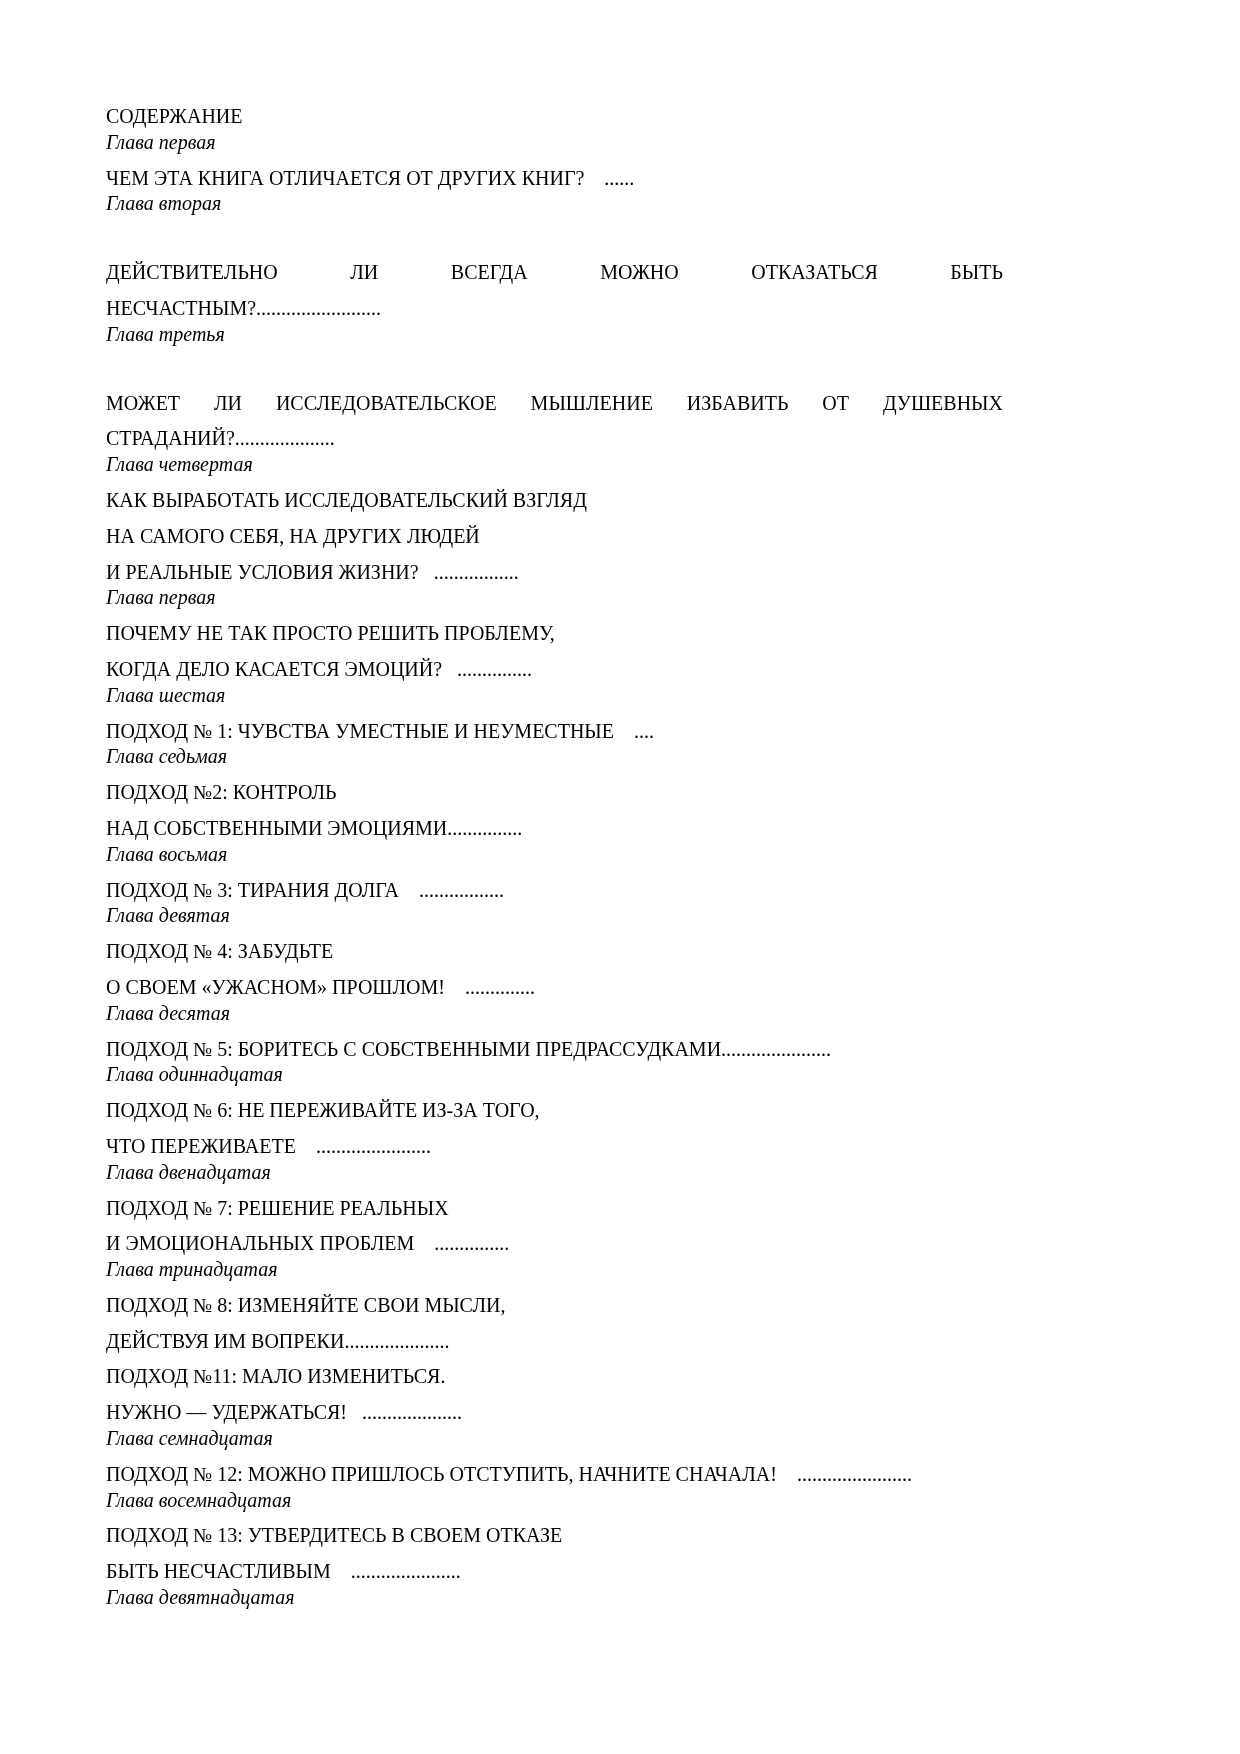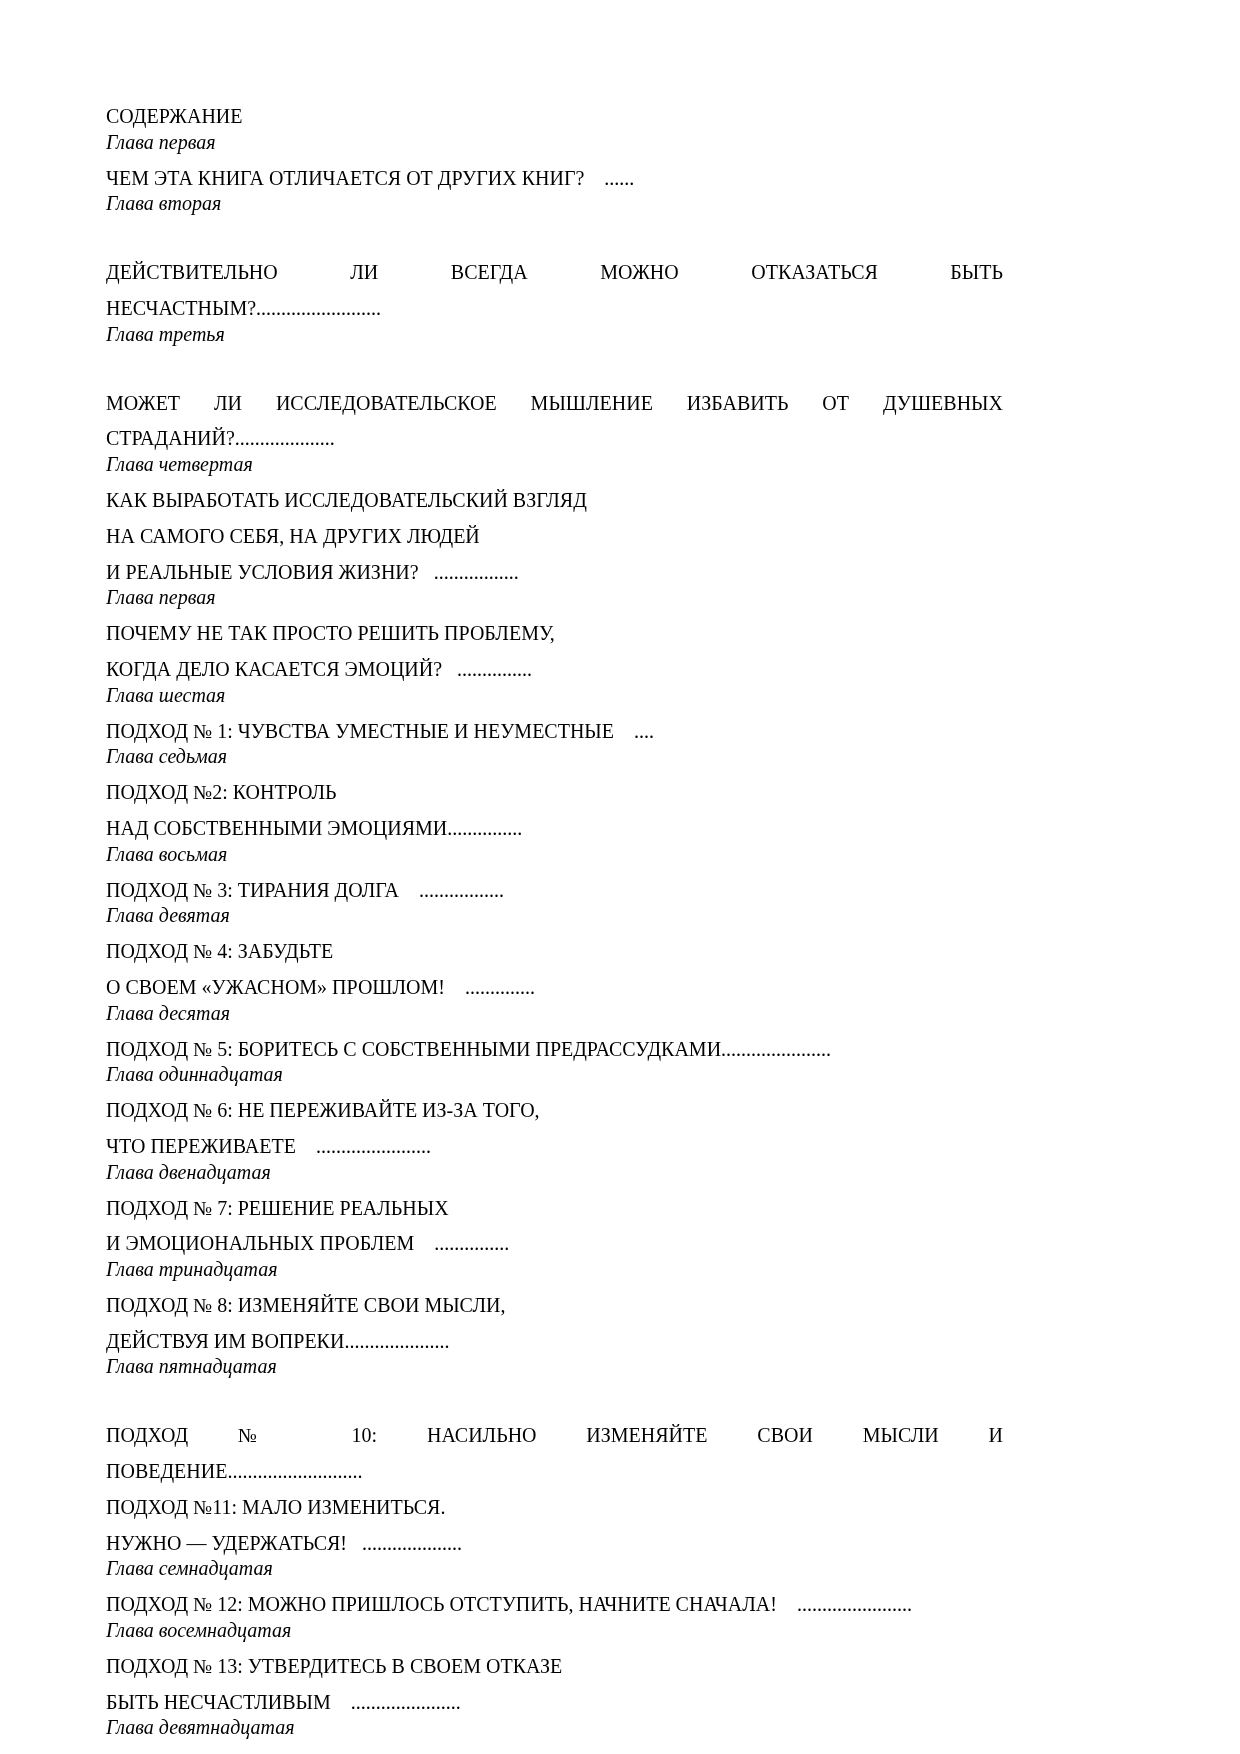--- a/index.html
+++ b/index.html
@@ -87,25 +87,20 @@
         <span class="chapter-label">Глава двенадцатая</span>
         <span class="line">ПОДХОД № 7: РЕШЕНИЕ РЕАЛЬНЫХ</span>
         <span class="line">И ЭМОЦИОНАЛЬНЫХ ПРОБЛЕМ    ...............</span>
       </div>
       <div>
         <span class="chapter-label">Глава тринадцатая</span>
         <span class="line">ПОДХОД № 8: ИЗМЕНЯЙТЕ СВОИ МЫСЛИ,</span>
         <span class="line">ДЕЙСТВУЯ ИМ ВОПРЕКИ.....................</span>
       </div>
       <div>
-        <span class="chapter-label">Глава пятнадцатая</span>
-        <span class="just">ПОДХОД № 10: НАСИЛЬНО ИЗМЕНЯЙТЕ СВОИ МЫСЛИ И</span>
-        <span class="line">ПОВЕДЕНИЕ...........................</span>
-      </div>
-      <div>
         <span class="line">ПОДХОД №11: МАЛО ИЗМЕНИТЬСЯ.</span>
         <span class="line">НУЖНО — УДЕРЖАТЬСЯ!   ....................</span>
       </div>
       <div>
         <span class="chapter-label">Глава семнадцатая</span>
         <span class="line">ПОДХОД № 12: МОЖНО ПРИШЛОСЬ ОТСТУПИТЬ, НАЧНИТЕ СНАЧАЛА!    .......................</span>
       </div>
       <div>
         <span class="chapter-label">Глава восемнадцатая</span>
         <span class="line">ПОДХОД № 13: УТВЕРДИТЕСЬ В СВОЕМ ОТКАЗЕ</span>

